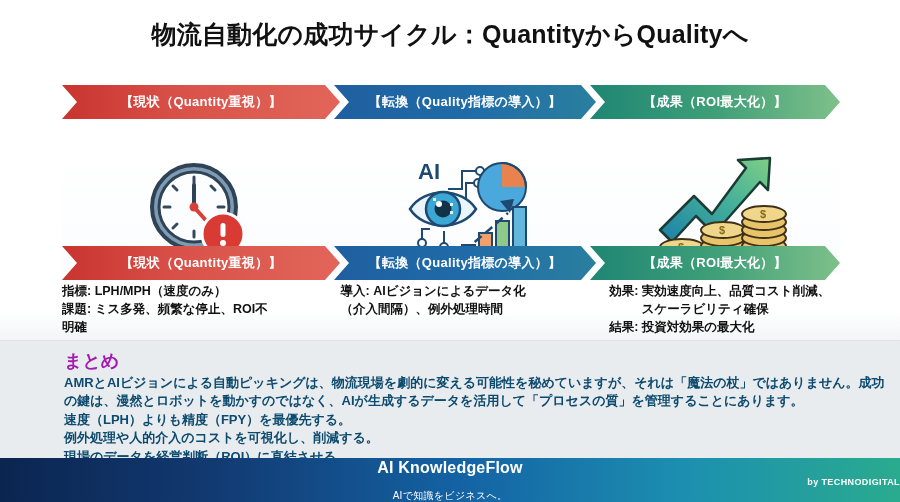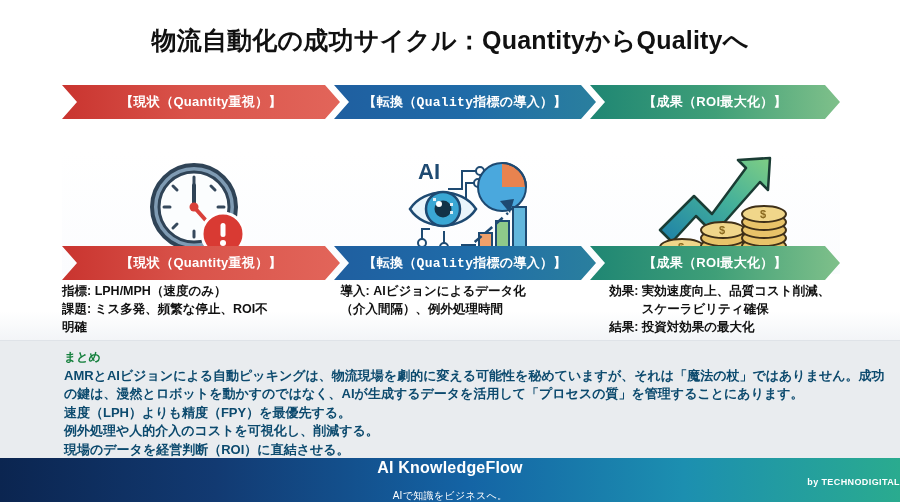--- a/index.html
+++ b/index.html
@@ -17,21 +17,21 @@
   #page {
     position: relative;
     width: 900px;
     height: 502px;
     background: linear-gradient(180deg, #ffffff 0%, #ffffff 62%, #f2f4f7 68%, #eef1f5 100%);
   }
 
   
   .title-wrap {
     position: absolute;
-    top: 24px;
+    top: 18px;
     left: 0;
     width: 900px;
     text-align: center;
   }
   .title {
     font-size: 25px;
     font-weight: bold;
     letter-spacing: 0.2px;
     color: #111111;
     white-space: nowrap;
@@ -65,21 +65,20 @@
   .chev.c1 {
     width: 278px;
     background: linear-gradient(90deg, #c9342f 0%, #d9534a 45%, #e2655a 100%);
     -webkit-clip-path: polygon(0 0, calc(100% - 15px) 0, 100% 50%, calc(100% - 15px) 100%, 0 100%, 15px 50%);
     clip-path: polygon(0 0, calc(100% - 15px) 0, 100% 50%, calc(100% - 15px) 100%, 0 100%, 15px 50%);
   }
   .chev.c2 {
     width: 262px;
     margin-left: -6px;
     background: linear-gradient(90deg, #1f5fa0 0%, #1f6ba8 50%, #2a7f9e 100%);
-    font-family: Liberation Mono, monospace;
   }
   .chev.c3 {
     width: 250px;
     margin-left: -6px;
     background: linear-gradient(90deg, #1f8673 0%, #3f9f78 50%, #7fc08a 100%);
   }
   .chev-label { display: block; }
 
   
   .panels {
@@ -138,23 +137,23 @@
     top: 340px;
     left: 0;
     width: 900px;
     height: 118px;
     background: #e9ecef;
     border-top: 1px solid #dfe3e8;
     box-sizing: border-box;
     padding: 8px 62px 0 64px;
   }
   .summary-title {
-    font-size: 12px;
-    font-weight: bold;
-    color: #15803d;
+    font-size: 18px;
+    font-weight: bold;
+    color: #a21caf;
     margin-bottom: 1px;
   }
   .summary-body .sline {
     display: block;
     font-size: 13px;
     line-height: 1.42;
     font-weight: bold;
     color: #0c4a6e;
     white-space: nowrap;
   }

